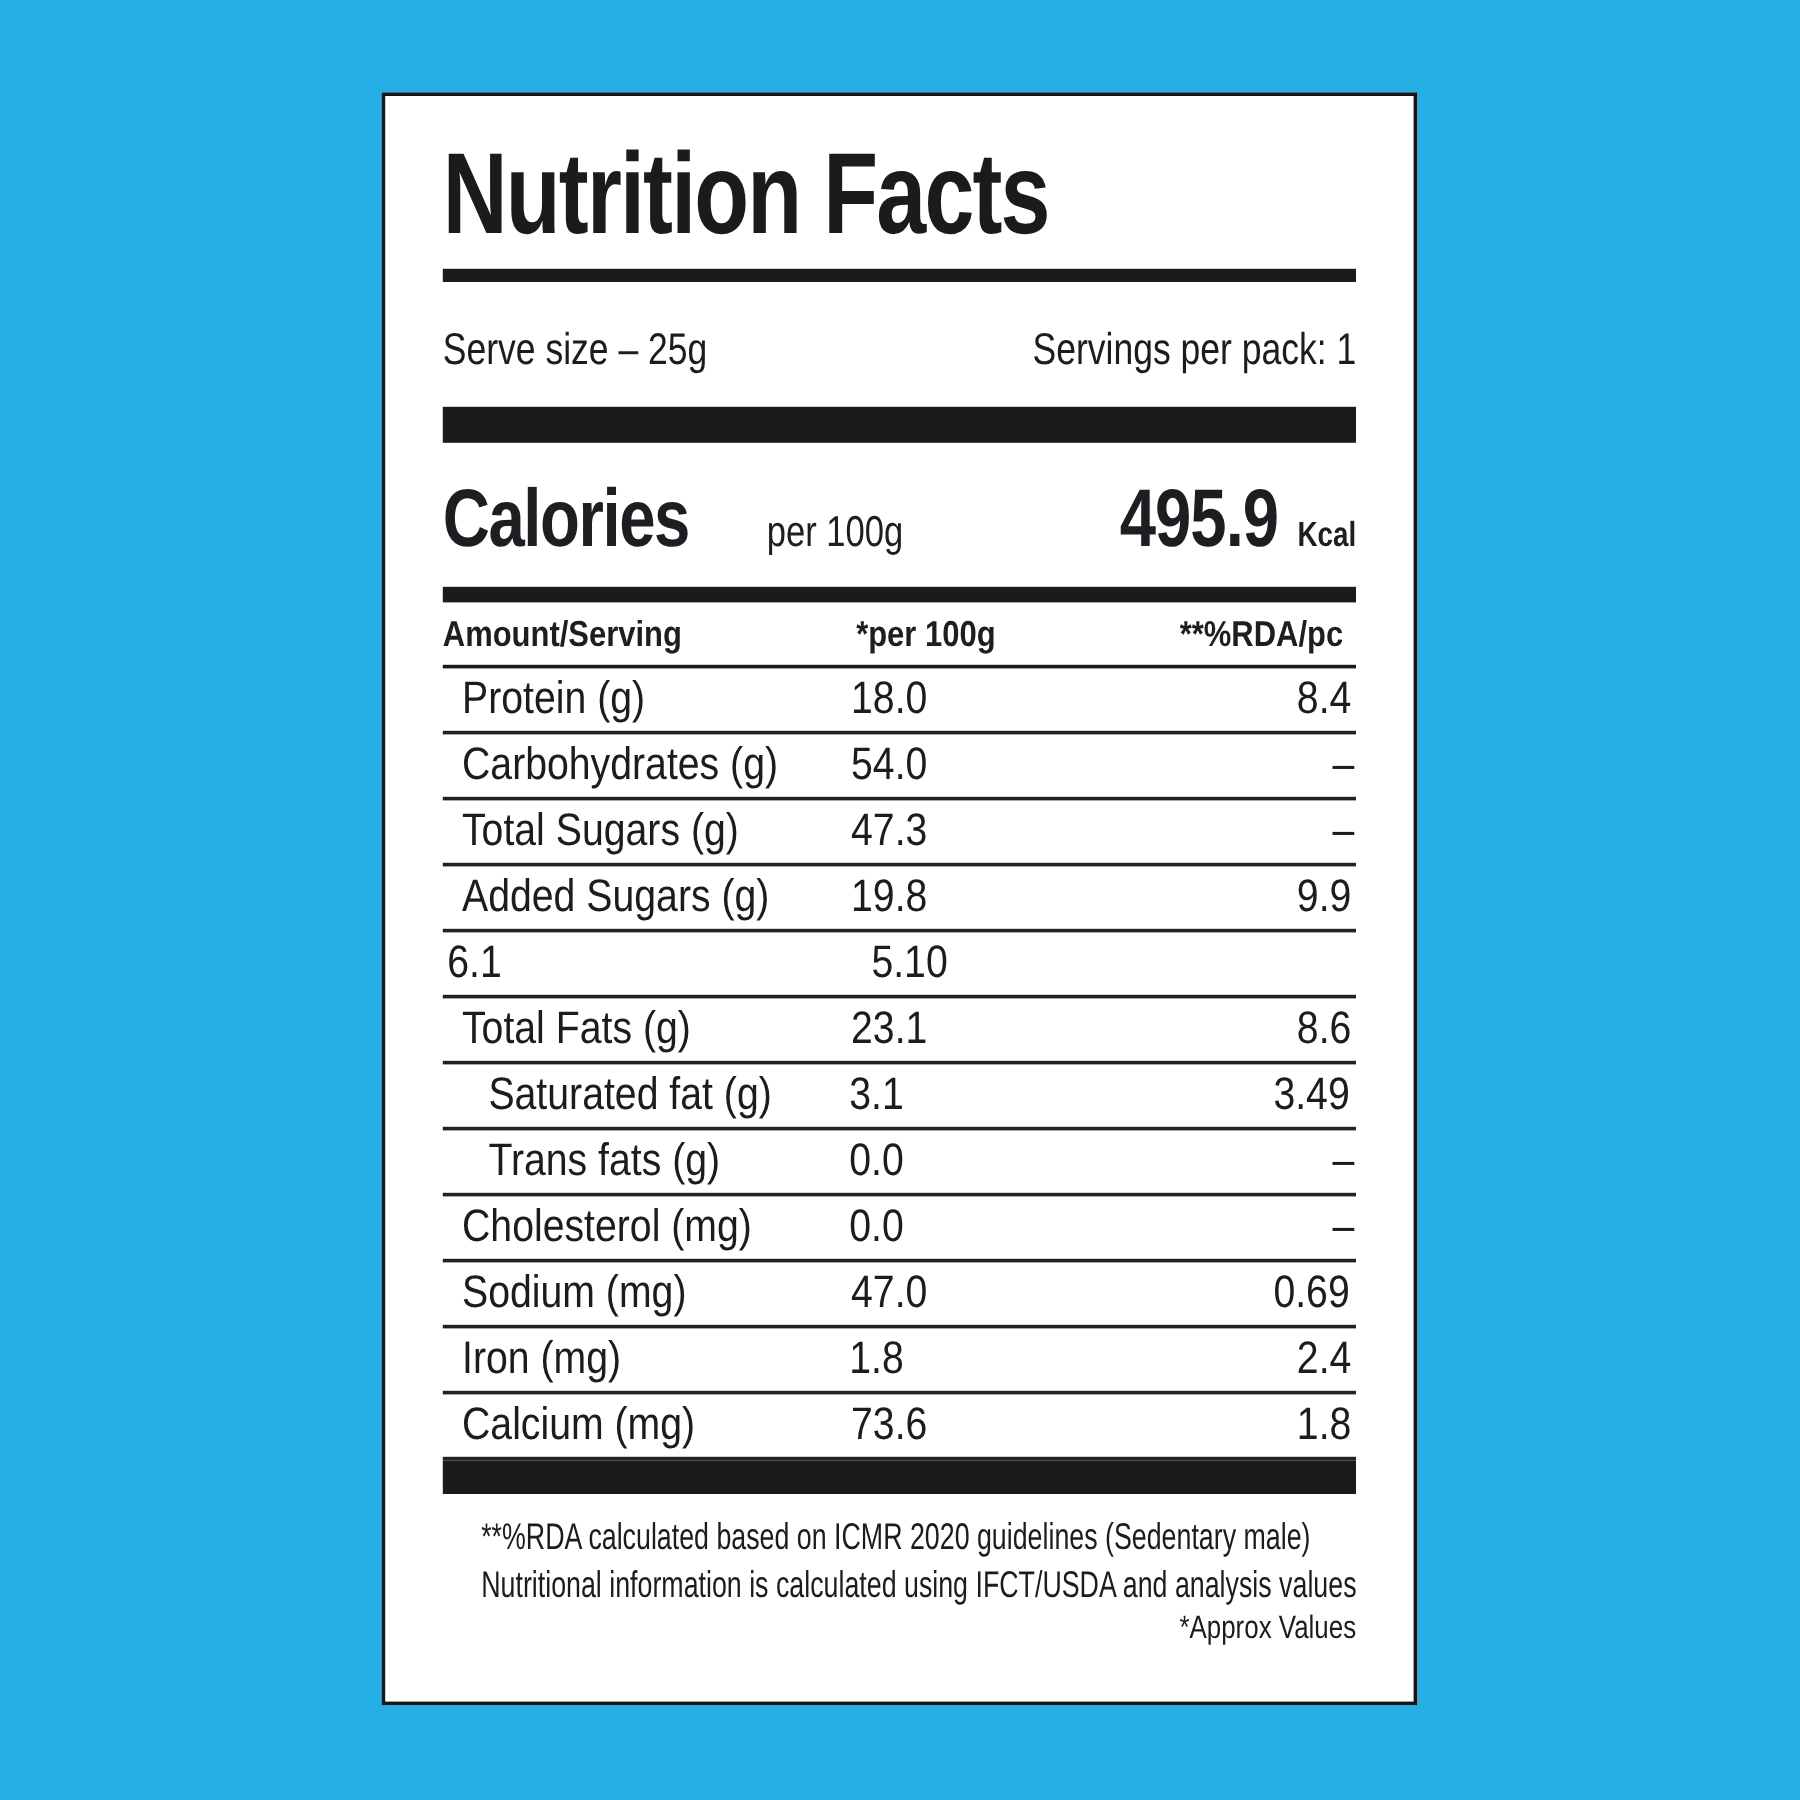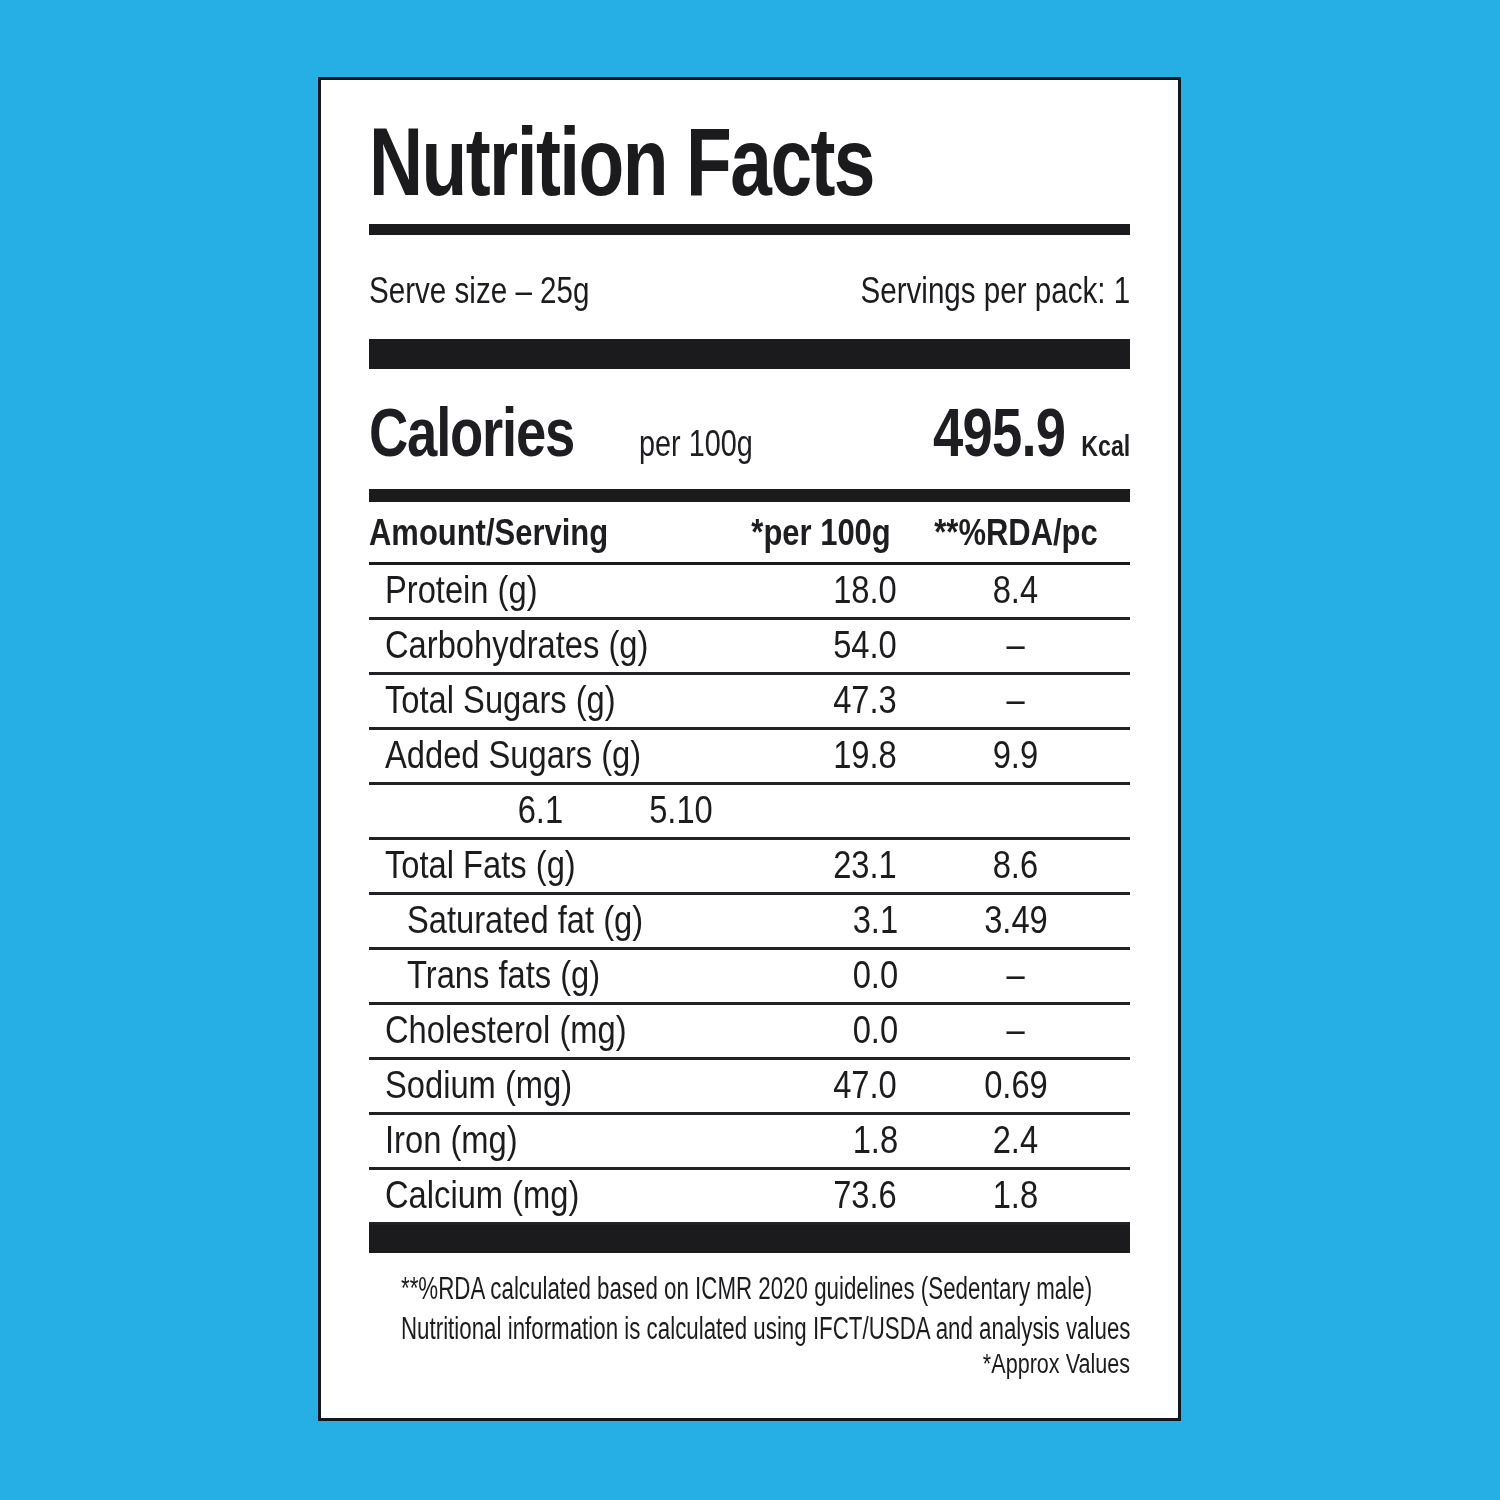--- a/index.html
+++ b/index.html
@@ -64,26 +64,26 @@
   .cal-word  { font-size: 68px; font-weight: 700; letter-spacing: -1.5px; line-height: 1.05; }
   .cal-basis { font-size: 36px; margin-left: 14px; }
   .cal-value { font-size: 68px; font-weight: 700; letter-spacing: -1px; line-height: 1.05; }
   .cal-unit  { font-size: 29px; font-weight: 700; margin-left: 4px; }
 
   .thead {
     display: flex;
     align-items: baseline;
     padding: 10px 0 8px 0;
     border-bottom: 3px solid #1b1b1e;
-    font-size: 36px;
+    font-size: 30px;
     font-weight: 700;
   }
   .c1 { flex: 0 0 44%; text-align: left; }
-  .c2 { flex: 0 0 26%; text-align: right; }
-  .c3 { flex: 0 0 30%; text-align: center; }
+  .c2 { flex: 0 0 26%; text-align: left; }
+  .c3 { flex: 0 0 30%; text-align: right; }
 
   .trow {
     display: flex;
     align-items: center;
     height: 55px;
     border-bottom: 3px solid #222226;
     font-size: 38px;
     color: #1c1c1f;
   }
   .trow:last-of-type { border-bottom: none; height: 58px; }

